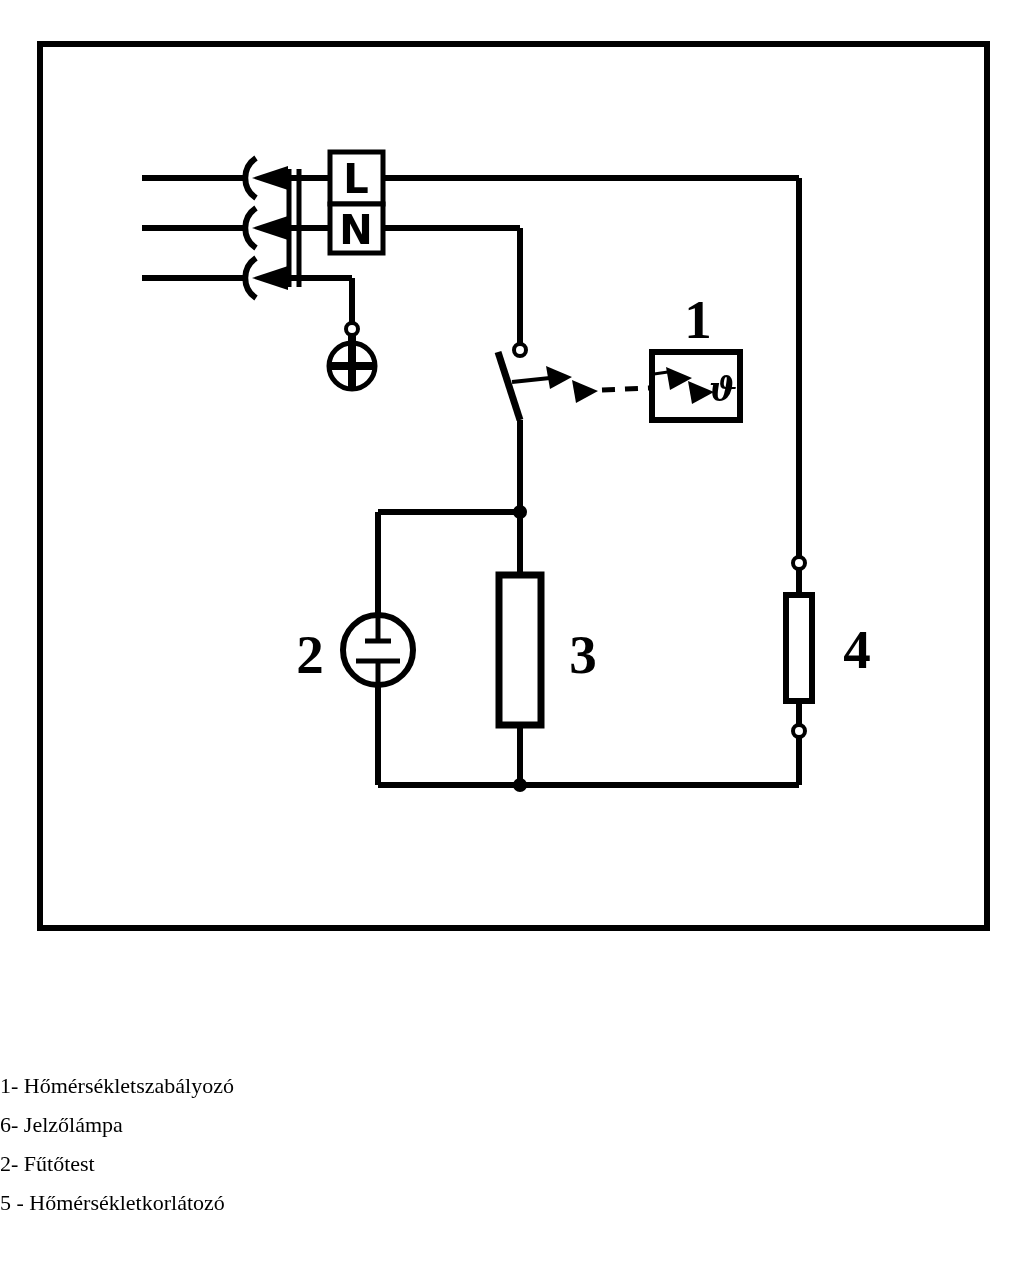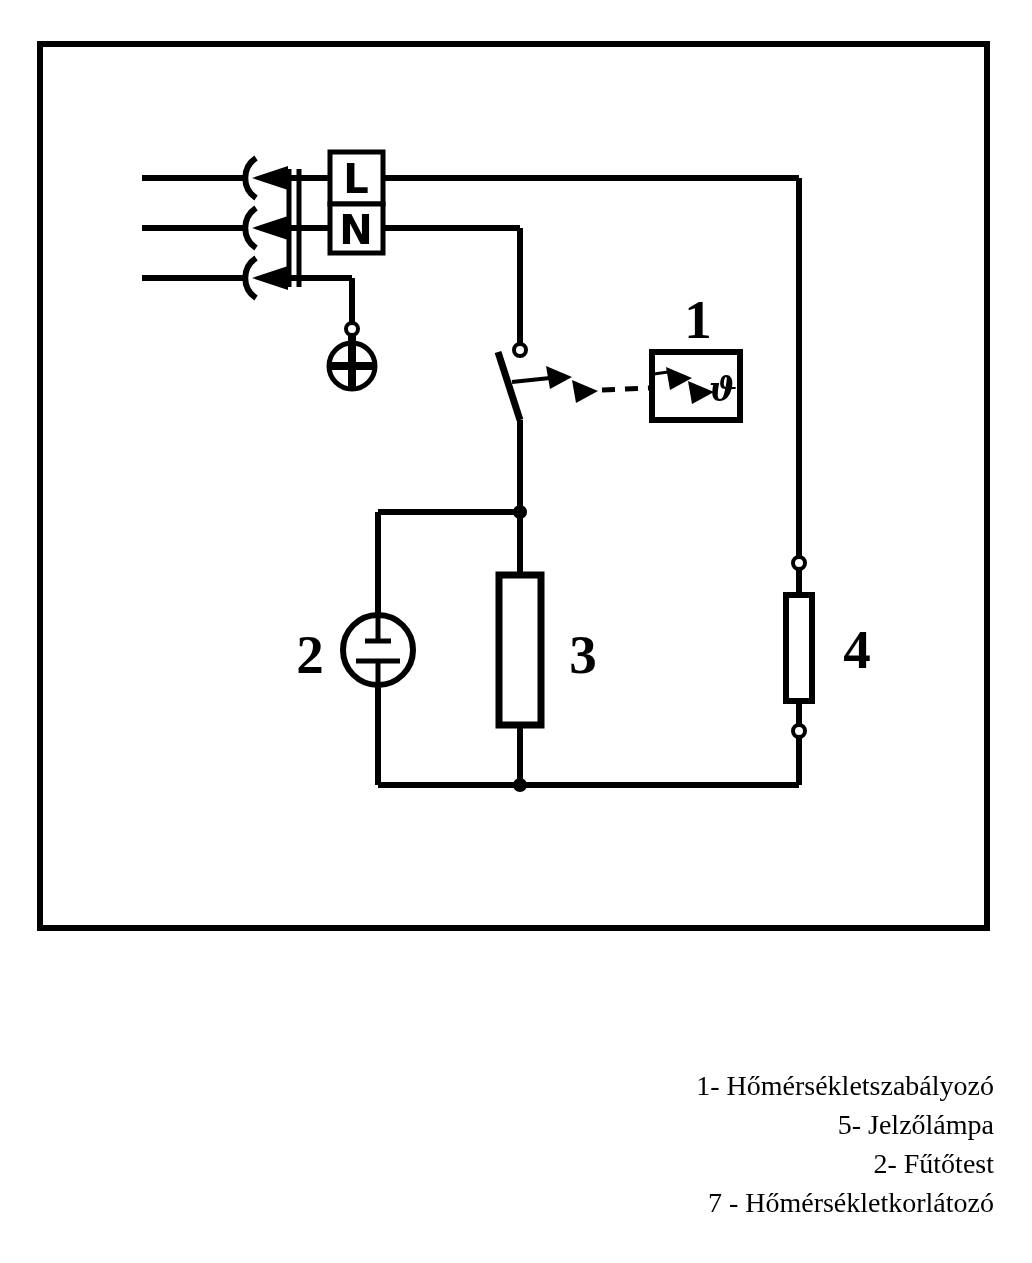--- a/index.html
+++ b/index.html
@@ -32,24 +32,24 @@
     font-family: "DejaVu Serif", serif;
     font-size: 33px;
     font-style: italic;
     font-weight: bold;
   }
   .legend {
     position: absolute;
     left: 0;
     top: 1066px;
     width: 994px;
-    text-align: right;
+    text-align: left;
     color: #000000;
     font-family: "Liberation Serif", serif;
-    font-size: 28px;
+    font-size: 22px;
     line-height: 39px;
   }
 </style>
 </head>
 <body>
 
 <div class="canvas">
 
   <svg width="1032" height="1032" viewBox="0 0 1032 1032" stroke-linecap="butt" stroke-linejoin="miter">
 
@@ -153,18 +153,18 @@
 
     <text class="comp-num" x="698" y="338" text-anchor="middle">1</text>
     <text class="comp-num" x="310" y="673" text-anchor="middle">2</text>
     <text class="comp-num" x="583" y="673" text-anchor="middle">3</text>
     <text class="comp-num" x="857" y="668" text-anchor="middle">4</text>
   </svg>
 
   
   <div class="legend">
     <div>1- Hőmérsékletszabályozó</div>
-    <div>5- Jelzőlámpa</div>
+    <div>6- Jelzőlámpa</div>
     <div>2- Fűtőtest</div>
-    <div>7 - Hőmérsékletkorlátozó</div>
+    <div>5 - Hőmérsékletkorlátozó</div>
   </div>
 
 </div>
 
 </body></html>

